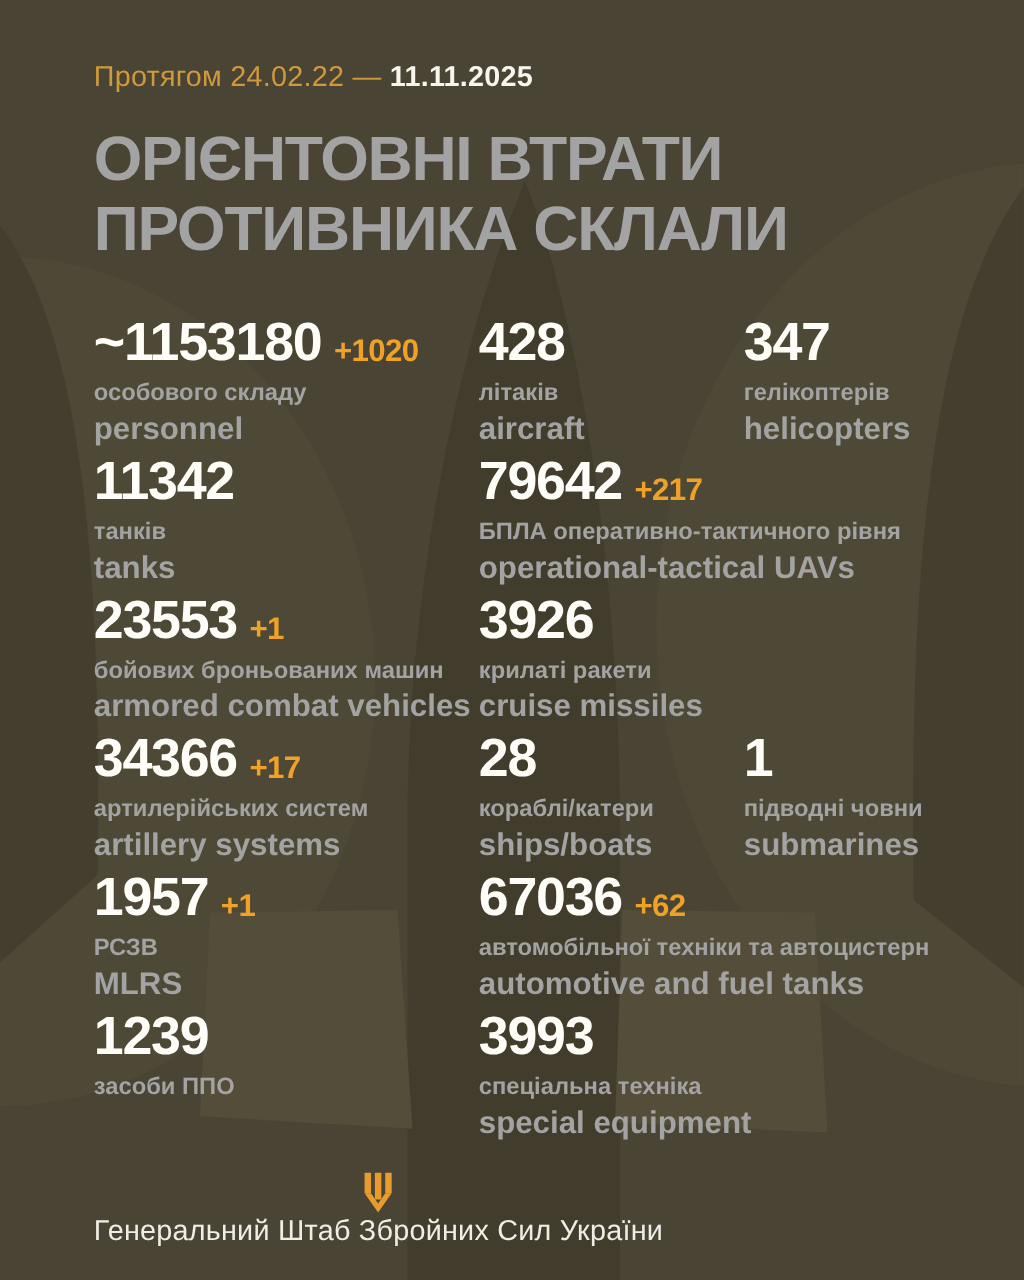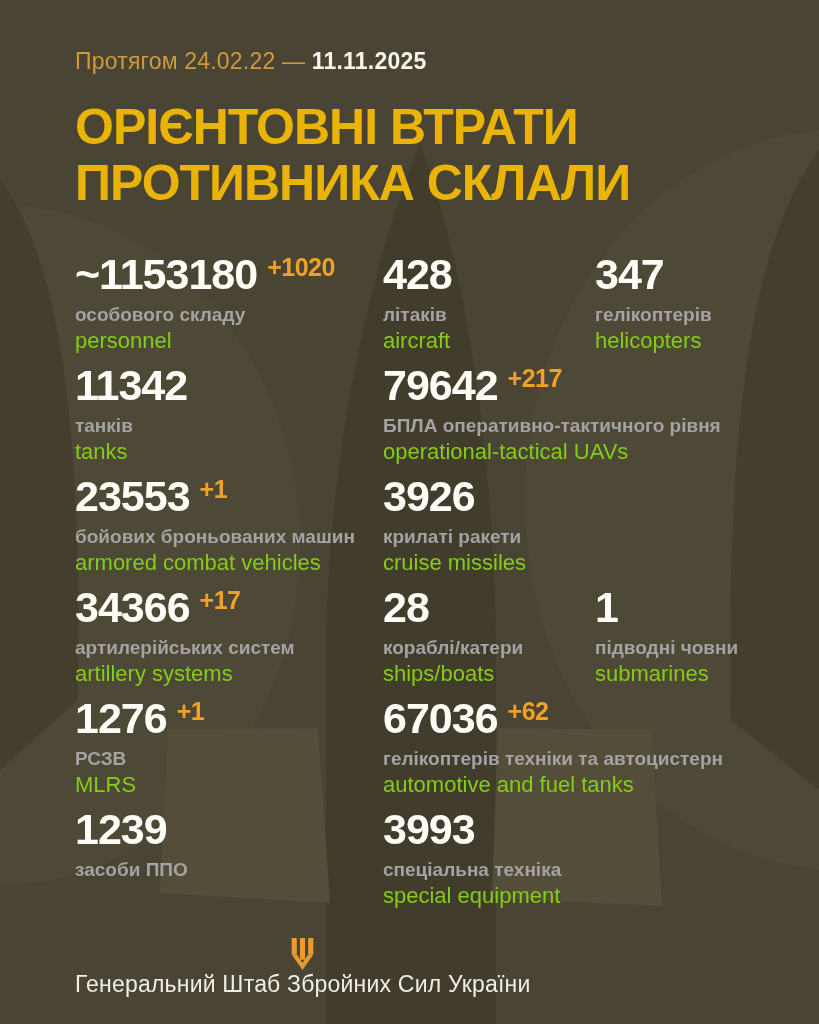--- a/index.html
+++ b/index.html
@@ -12,21 +12,21 @@
   }
   .stage{position:relative;width:819px;height:1024px;}
   .bg{position:absolute;inset:0;z-index:0;}
   .content{position:relative;z-index:1;padding:48px 40px 0 75px;box-sizing:border-box;height:100%;}
 
   .period{font-size:23px;letter-spacing:0.2px;color:#cf993d;font-weight:500;}
   .period .date{color:#f7f5ee;font-weight:700;}
 
   .title{
     margin-top:24px;
-    color:#eab308;
+    color:#a3a3a3;
     font-size:50px;
     line-height:1.12;
     font-weight:800;
     letter-spacing:-1px;
   }
 
   .grid{
     margin-top:42px;
     display:grid;
     grid-template-columns:308px 212px 1fr;
@@ -34,21 +34,21 @@
     width:704px;
   }
   .cell{display:flex;flex-direction:column;justify-content:flex-start;}
   .c1{grid-column:1;}
   .c2{grid-column:2;}
   .c3{grid-column:3;}
   .span2{grid-column:2 / 4;}
   .r1{grid-row:1;} .r2{grid-row:2;} .r3{grid-row:3;}
   .r4{grid-row:4;} .r5{grid-row:5;} .r6{grid-row:6;}
 
-  .numline{display:flex;align-items:flex-start;gap:10px;}
+  .numline{display:flex;align-items:flex-end;gap:10px;}
   .value{
     color:#fffdf8;
     font-size:43px;
     font-weight:800;
     letter-spacing:-1px;
     line-height:1.0;
     white-space:nowrap;
   }
   .delta{
     color:#f0a127;
@@ -59,23 +59,23 @@
   }
   .label-uk{
     margin-top:7px;
     color:#a3a3a3;
     font-size:19px;
     font-weight:700;
     line-height:1.25;
     white-space:nowrap;
   }
   .label-en{
-    color:#84cc16;
-    font-size:22px;
-    font-weight:400;
+    color:#a3a3a3;
+    font-size:25px;
+    font-weight:700;
     line-height:1.3;
     white-space:nowrap;
   }
 
   .footer{
     position:absolute;
     left:75px;
     top:938px;
     display:flex;
     align-items:center;
@@ -205,33 +205,33 @@
         <div class="numline">
             <span class="value">1</span>
             <span class="delta"></span>
           </div>
         <div class="label-uk">підводні човни</div>
         <div class="label-en">submarines</div>
       </div>
 
       <div class="cell c1 r5">
         <div class="numline">
-            <span class="value">1276</span>
+            <span class="value">1957</span>
             <span class="delta">+1</span>
           </div>
         <div class="label-uk">РСЗВ</div>
         <div class="label-en">MLRS</div>
       </div>
 
       <div class="cell span2 r5">
         <div class="numline">
             <span class="value">67036</span>
             <span class="delta">+62</span>
           </div>
-        <div class="label-uk">гелікоптерів техніки та автоцистерн</div>
+        <div class="label-uk">автомобільної техніки та автоцистерн</div>
         <div class="label-en">automotive and fuel tanks</div>
       </div>
 
       <div class="cell c1 r6">
         <div class="numline">
             <span class="value">1239</span>
             <span class="delta"></span>
           </div>
         <div class="label-uk">засоби ППО</div>
       </div>

